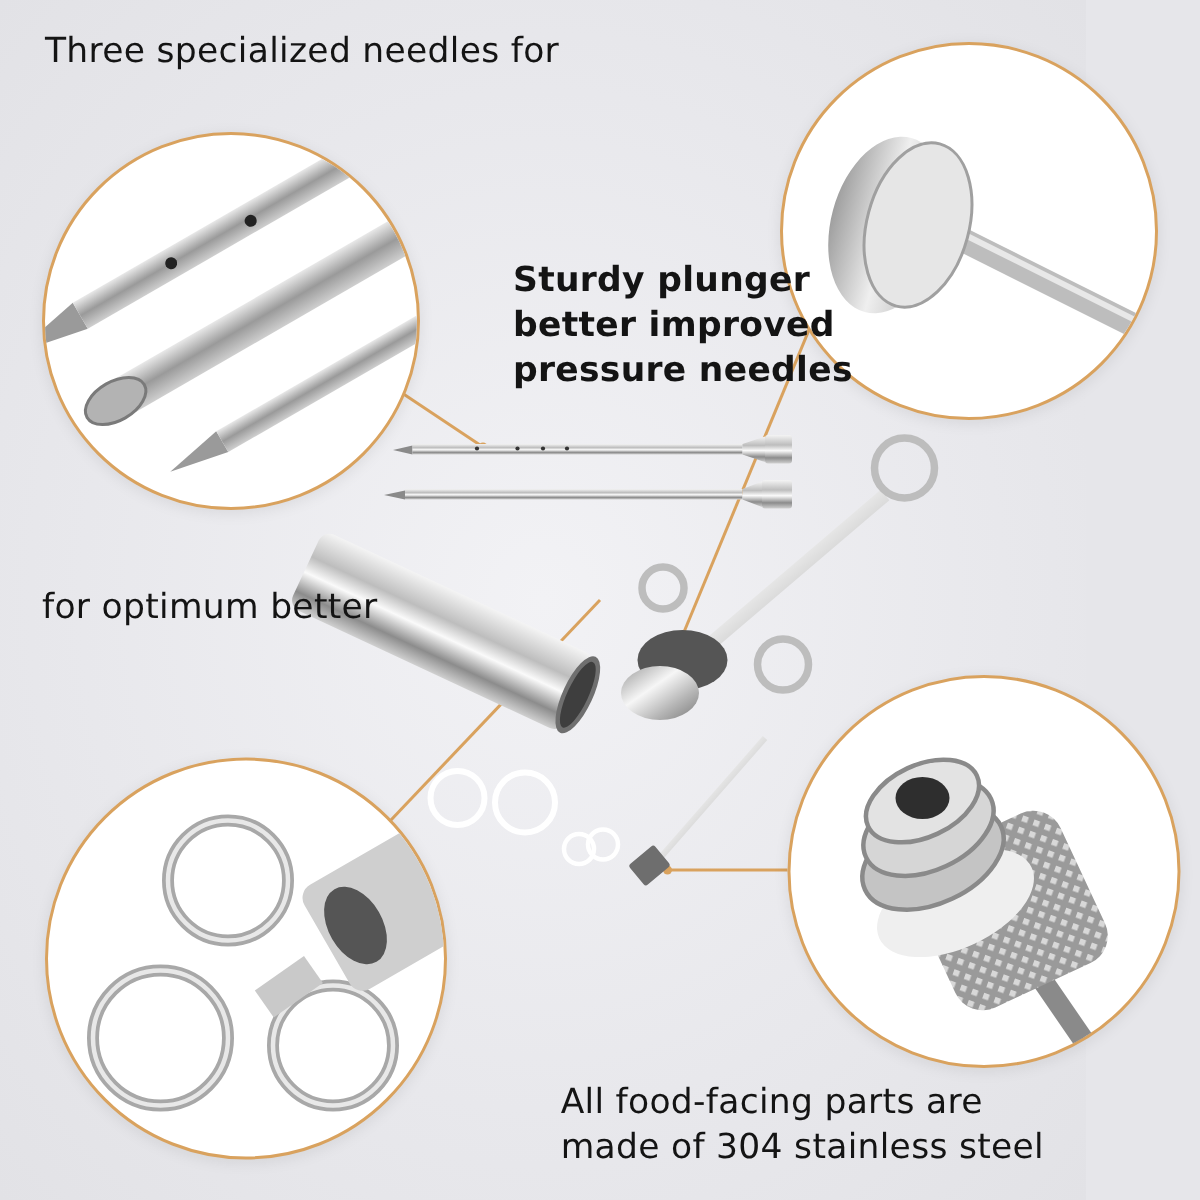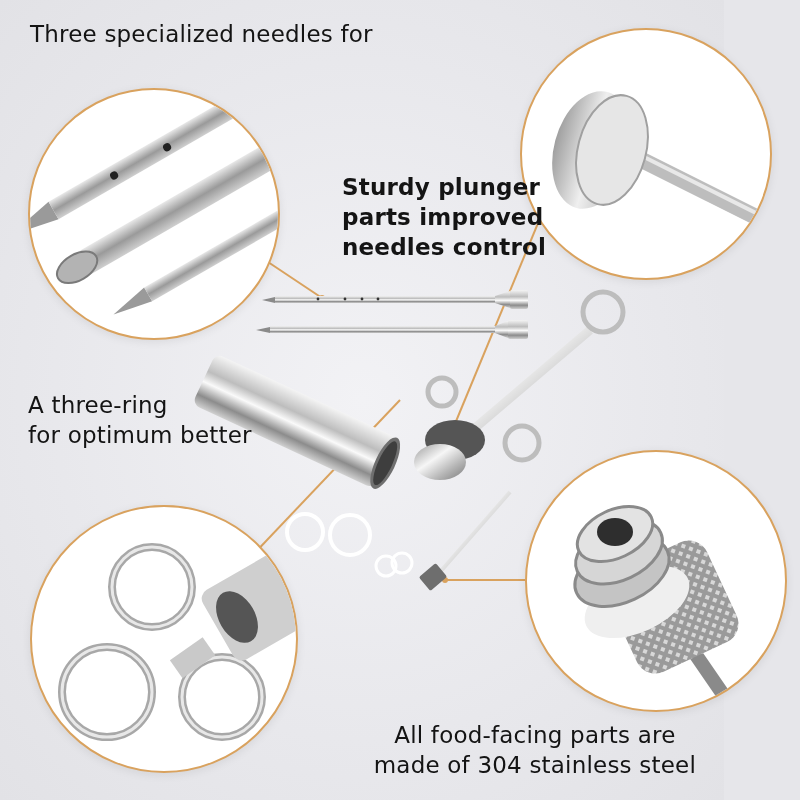--- a/index.html
+++ b/index.html
@@ -6,21 +6,21 @@
   body {
     width: 800px; height: 800px; overflow: hidden;
     background: #e6e6ea;
     font-family: "DejaVu Sans", "Liberation Sans", sans-serif;
     position: relative;
   }
   .stage { position: absolute; inset: 0; width: 724px; height: 800px;
     background: radial-gradient(ellipse at 50% 50%, #f2f2f5 0%, #e8e8ec 60%, #e2e2e6 100%); }
   .caption { position: absolute; color: #141414; font-size: 23px; line-height: 30px; letter-spacing: 0.2px; }
   .caption div { white-space: nowrap; }
-  .caption.right { text-align: center; }
+  .caption.right { text-align: left; }
   .circle {
     position: absolute; border-radius: 50%; background: #ffffff;
     border: 2px solid #d9a25e; box-sizing: border-box; overflow: hidden;
     box-shadow: 0 2px 10px rgba(0,0,0,0.08);
   }
   svg.overlay { position: absolute; left: 0; top: 0; }
 </style>
 </head>
 <body>
 
@@ -174,26 +174,25 @@
       <ellipse cx="88" cy="80" rx="18" ry="14" fill="#2e2e2e"></ellipse>
     </svg>
   </div>
 
   <div class="caption" style="left:30px; top:19px;">
     <div>Three specialized needles for</div>
   </div>
 
   <div class="caption" style="left:342px; top:172px;font-weight:bold;">
     <div>Sturdy plunger</div>
-    <div>parts improved</div>
-    <div>needles control</div>
+    <div>better improved</div>
+    <div>pressure needles</div>
   </div>
 
   <div class="caption" style="left:28px; top:390px;">
-    <div>A three-ring</div>
     <div>for optimum better</div>
   </div>
 
   <div class="caption right" style="right:28px; top:720px;">
     <div>All food-facing parts are</div>
     <div>made of 304 stainless steel</div>
   </div>
 </div>
 
 </body></html>

